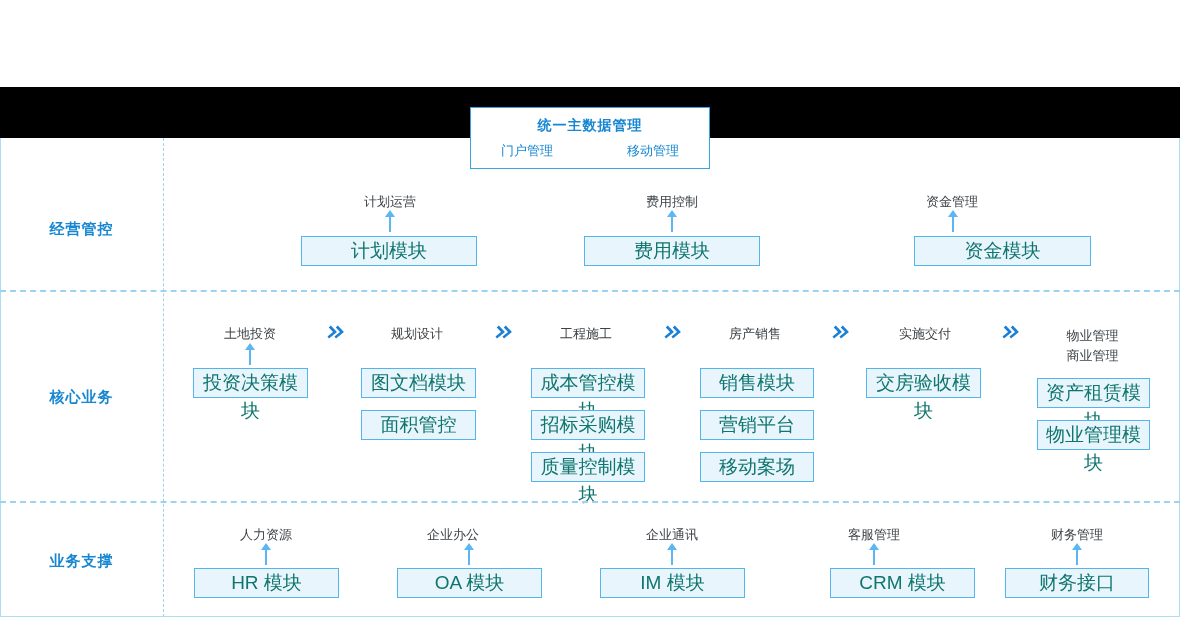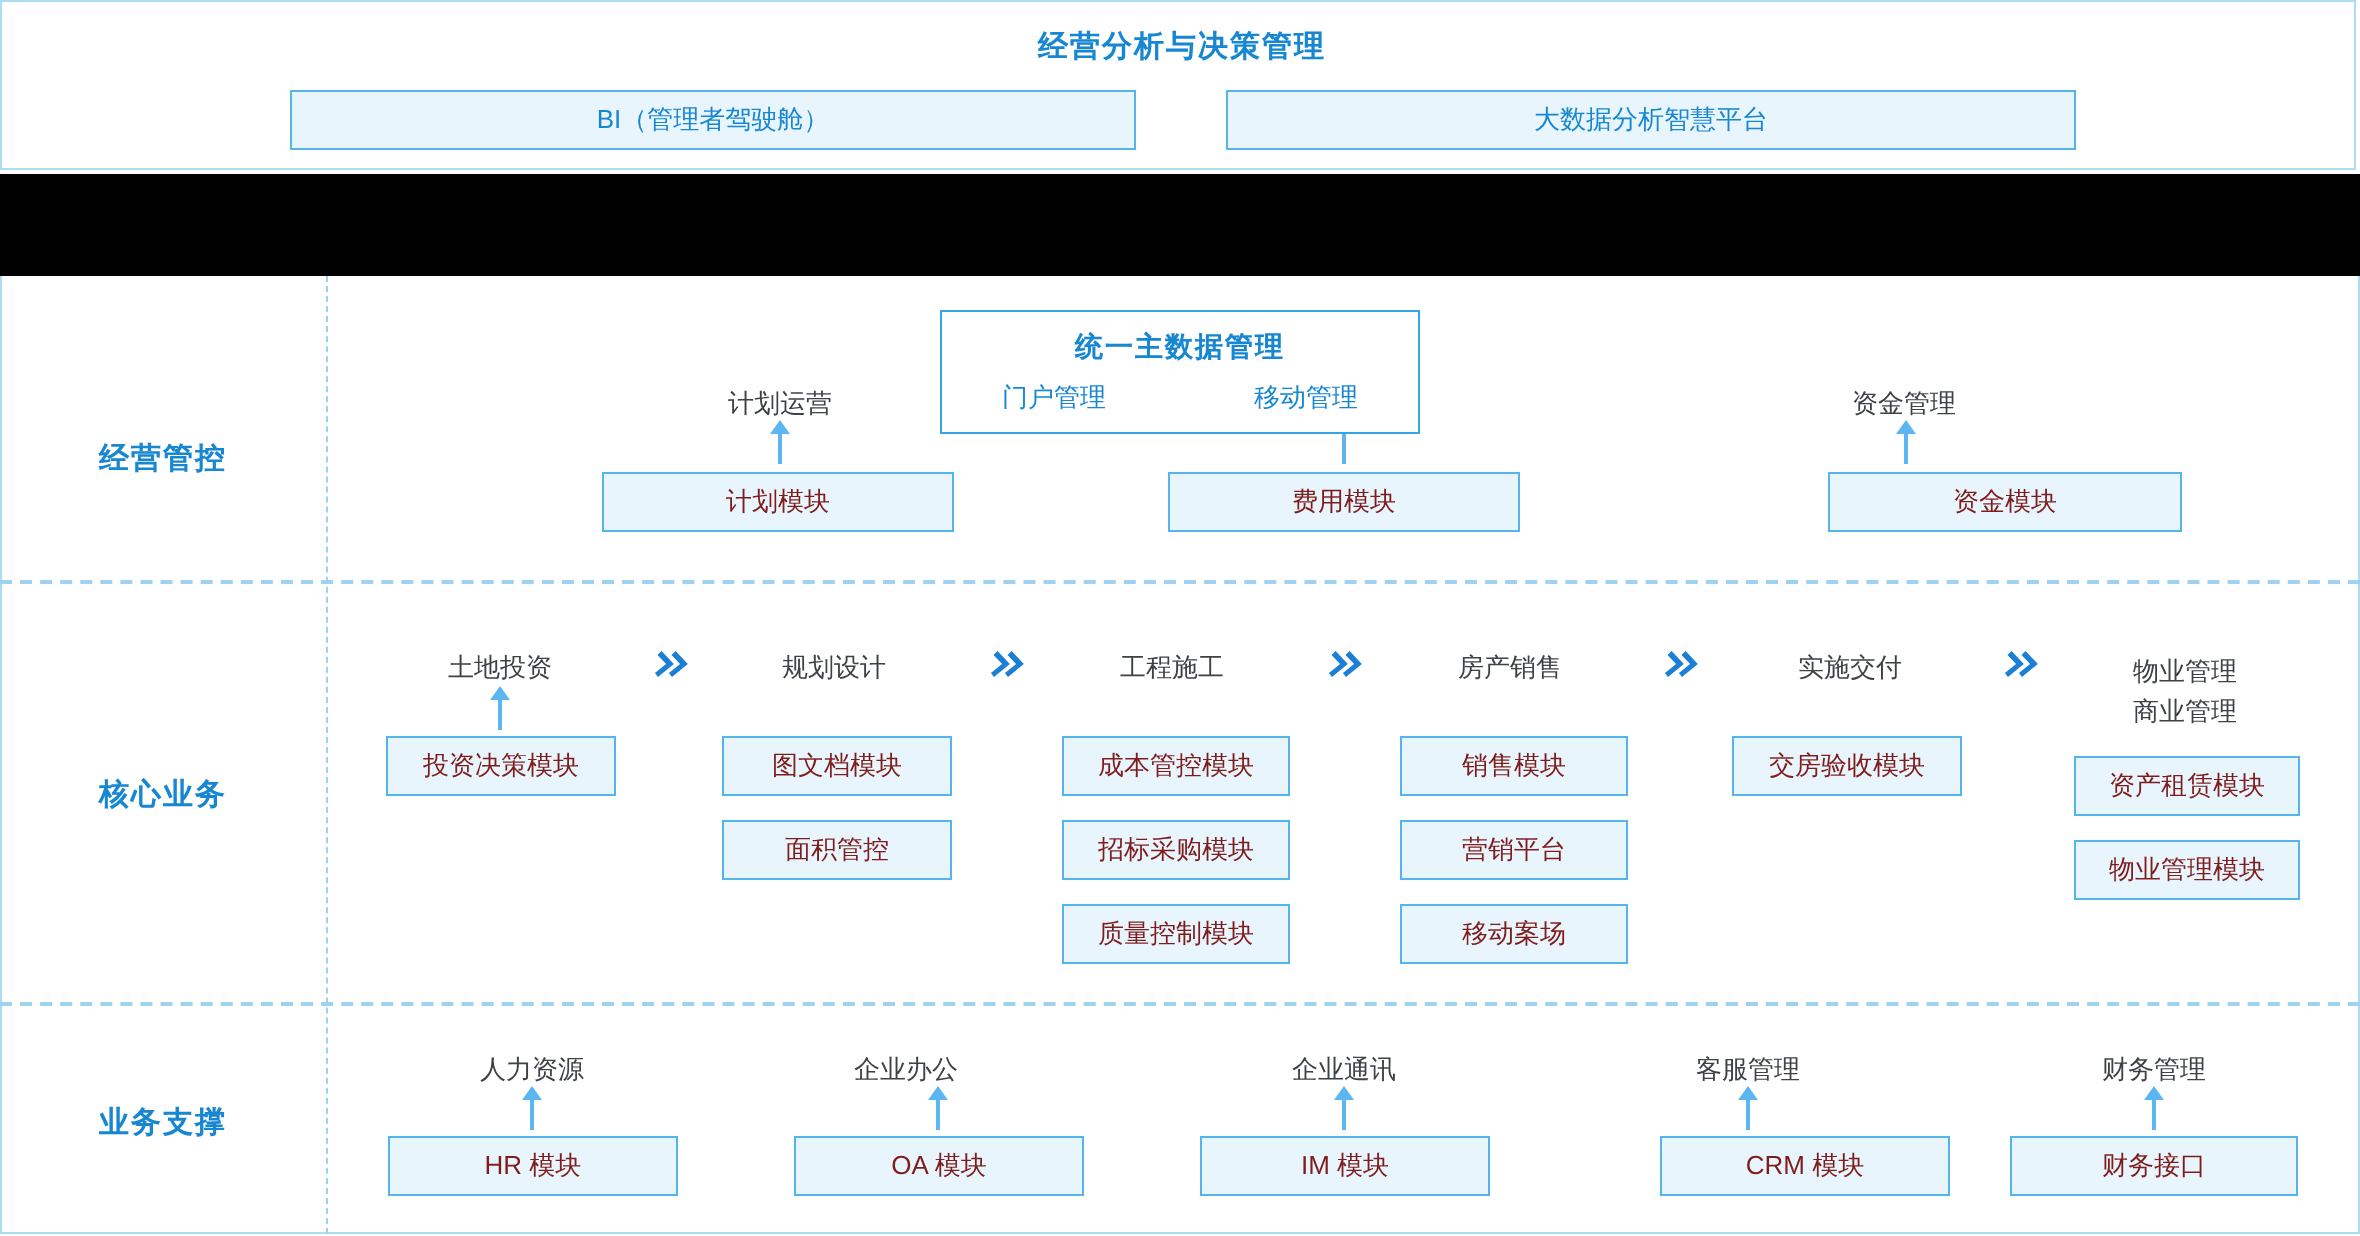--- a/index.html
+++ b/index.html
@@ -20,21 +20,21 @@
   .plat-box {
     position:absolute; top:44px; height:28px; line-height:28px;
     background:#e9f5fd; border:1px solid #54b5ec; box-sizing:content-box;
     text-align:center; font-size:13px; color:#1787d2;
   }
   
   .black-band { position:absolute; left:0; top:87px; width:1180px; height:51px; background:#000; }
   
   .master-box {
     position:absolute; left:470px; top:107px; width:240px; height:62px;
-    background:#fff; border:1px solid #36a5e5; box-sizing:border-box; z-index:3;margin-top:48px;
+    background:#fff; border:1px solid #36a5e5; box-sizing:border-box; z-index:3;
   }
   .master-title {
     margin-top:9px; text-align:center; font-size:14px; font-weight:bold;
     color:#1787d2; letter-spacing:1px;
   }
   .master-items {
     display:flex; justify-content:space-between; padding:7px 30px 0 30px;
     font-size:13px; color:#1787d2;
   }
   
@@ -54,45 +54,40 @@
     position:absolute; left:0; width:163px; text-align:center;
     font-size:15px; font-weight:bold; color:#1787d2; letter-spacing:1px;
   }
   
   .cap {
     position:absolute; font-size:13px; color:#3e4246; text-align:center;
   }
   .cap2 { line-height:20px; }
   .mbox {
     position:absolute; height:28px; line-height:28px; text-align:center;
-    background:#e9f5fd; border:1px solid #54b5ec; font-size:13px; color:#7f1d1d;
+    background:#e9f5fd; border:1px solid #54b5ec; font-size:19px; color:#0f766e;
   }
   .arrow { position:absolute; width:12px; height:22px; }
   .arrow::before {
     content:""; position:absolute; top:0; left:1px; width:0; height:0;
     border-left:5px solid transparent; border-right:5px solid transparent;
     border-bottom:7px solid #5cb6f2;
   }
   .arrow::after {
     content:""; position:absolute; top:6px; left:5px; width:2px; bottom:0;
     background:#5cb6f2;
   }
   .chev { position:absolute; width:18px; height:14px; transform:skewX(-8deg); }
   .chev svg { display:block; }
 </style>
 </head>
 <body>
 
 <div class="page">
 
-  <div class="top-section">
-    <div class="top-title">经营分析与决策管理</div>
-    <div class="plat-box" style="left:144px; width:421px;">BI（管理者驾驶舱）</div>
-    <div class="plat-box" style="left:612px; width:423px;">大数据分析智慧平台</div>
-  </div>
 
   <div class="black-band"></div>
 
   <div class="master-box">
     <div class="master-title">统一主数据管理</div>
     <div class="master-items">
       <span>门户管理</span>
       <span>移动管理</span>
     </div>
   </div>

